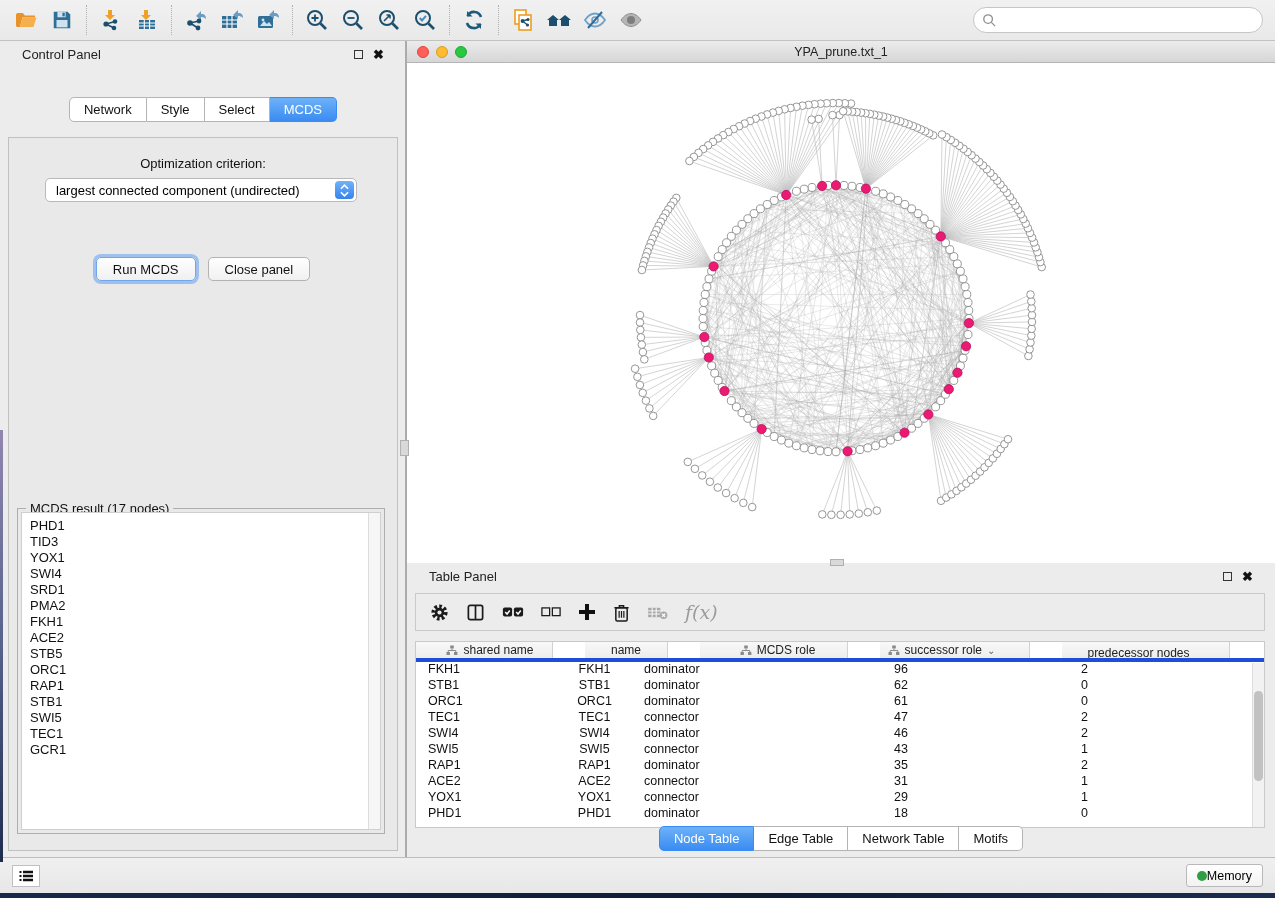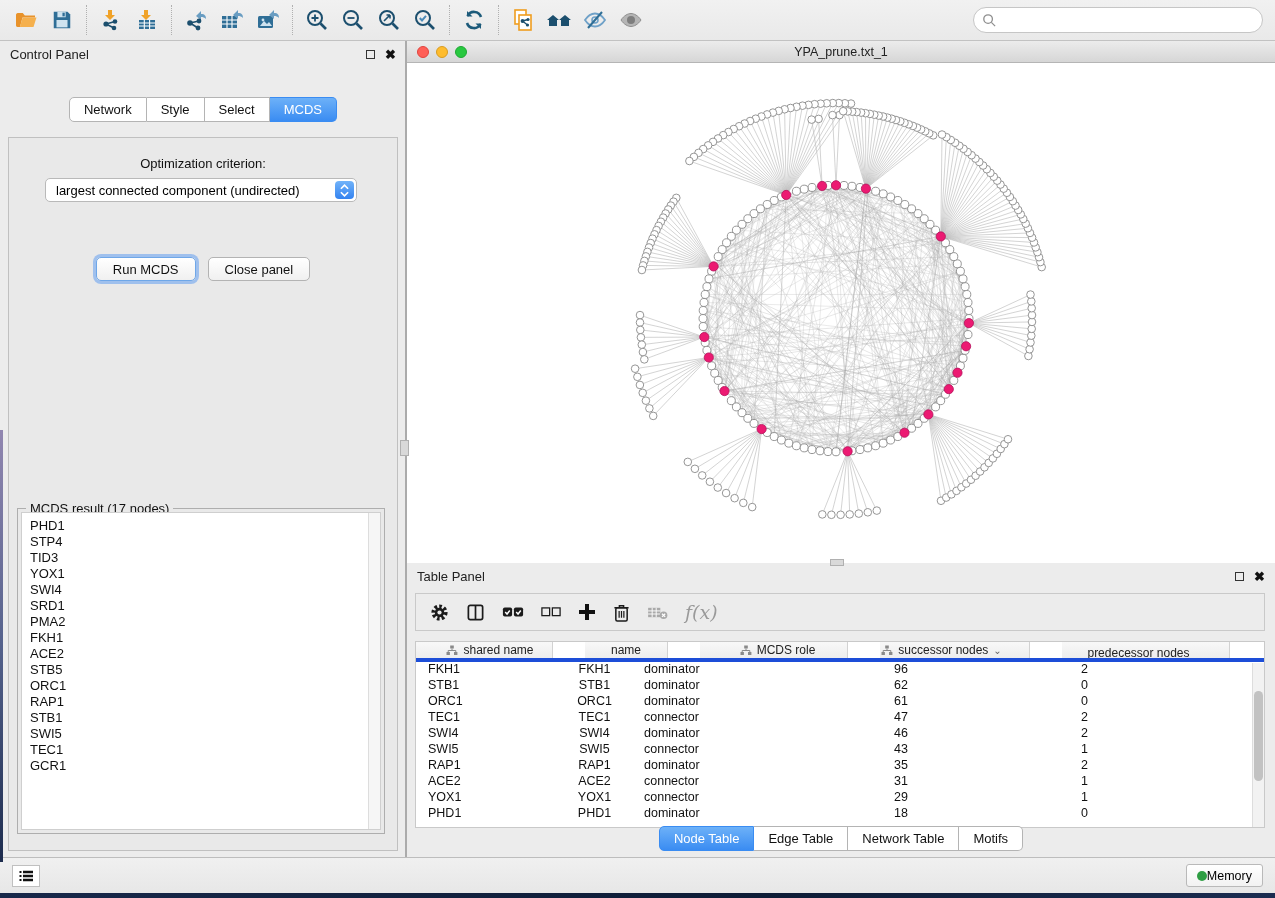--- a/index.html
+++ b/index.html
@@ -12,21 +12,21 @@
   
   #toolbar { position:absolute; left:0; top:0; right:0; height:41px; background:linear-gradient(#f1f1f1,#e9e9e9); border-bottom:1px solid #c2c2c2; display:flex; align-items:center; padding-left:8px; }
   .tb-btn { width:36px; height:32px; display:flex; align-items:center; justify-content:center; cursor:pointer; }
   .tb-sep { width:1px; height:30px; border-left:1px dotted #b0b0b0; margin:0 6px; }
   #search-wrap { margin-left:auto; margin-right:12px; }
   #search-box { width:290px; height:26px; border:1px solid #c6c6c6; border-radius:13px; background:#fff; display:flex; align-items:center; padding-left:8px; }
   #search-box input { border:none; outline:none; flex:1; height:20px; font-size:13px; background:transparent; }
 
   
   #control-panel { position:absolute; left:0; top:41px; width:406px; bottom:36px; background:#ececec; }
-  .panel-head { height:26px; display:flex; align-items:center; padding:0 10px; font-size:13px; color:#222;gap:26px; }
+  .panel-head { height:26px; display:flex; align-items:center; padding:0 22px; font-size:13px; color:#222;gap:26px; }
   .panel-head .win-icons { margin-left:auto; display:flex; gap:10px; align-items:center; }
   .float-ic { width:9px; height:9px; border:1.5px solid #333; display:inline-block; }
   .close-ic { font-size:13px; font-weight:bold; color:#111; line-height:9px; cursor:pointer; }
 
   #control-tabs { display:flex; justify-content:center; margin-top:2px; position:relative; z-index:2; }
   .seg-tab { font-size:13px; padding:4px 14px; background:#fff; border:1px solid #b4b4b4; border-left:none; color:#111; cursor:pointer;margin-top:28px; }
   .seg-tab:first-child { border-left:1px solid #b4b4b4; border-radius:5px 0 0 5px; }
   .seg-tab:last-child { border-radius:0 5px 5px 0; }
   .seg-tab.active { background:linear-gradient(#6db1f8,#3a8cf2); border-color:#3a8cf2; color:#fff; }
 
@@ -267,21 +267,20 @@
       </div>
       <div class="btn-row">
         <button class="mac-btn focused">Run MCDS</button>
         <button class="mac-btn">Close panel</button>
       </div>
       <div id="mcds-group">
         <span id="mcds-group-title">MCDS result (17 nodes)</span>
         <div id="mcds-list-wrap">
           <div id="mcds-list">
               <div>PHD1</div>
-              <div>STP4</div>
               <div>TID3</div>
               <div>YOX1</div>
               <div>SWI4</div>
               <div>SRD1</div>
               <div>PMA2</div>
               <div>FKH1</div>
               <div>ACE2</div>
               <div>STB5</div>
               <div>ORC1</div>
               <div>RAP1</div>
@@ -1276,21 +1275,21 @@
             </svg>
             <span>MCDS role</span>
           </div>
           <div class="hcell c3">
             <svg width="12" height="11" viewBox="0 0 12 11">
               <rect x="4.2" y="0.5" width="3.6" height="3" fill="#8a8a8a"></rect>
               <rect x="0.5" y="7" width="3.4" height="3" fill="#8a8a8a"></rect>
               <rect x="8" y="7" width="3.4" height="3" fill="#8a8a8a"></rect>
               <path d="M6 3.5v2M2.2 7V5.5h7.6V7" stroke="#8a8a8a" fill="none"></path>
             </svg>
-            <span>successor nodes</span>
+            <span>successor role</span>
             <span class="sort-ind">⌄</span>
           </div>
           <div class="hcell c4">
             <svg width="12" height="11" viewBox="0 0 12 11">
               <rect x="4.2" y="0.5" width="3.6" height="3" fill="#8a8a8a"></rect>
               <rect x="0.5" y="7" width="3.4" height="3" fill="#8a8a8a"></rect>
               <rect x="8" y="7" width="3.4" height="3" fill="#8a8a8a"></rect>
               <path d="M6 3.5v2M2.2 7V5.5h7.6V7" stroke="#8a8a8a" fill="none"></path>
             </svg>
             <span>predecessor nodes</span>

